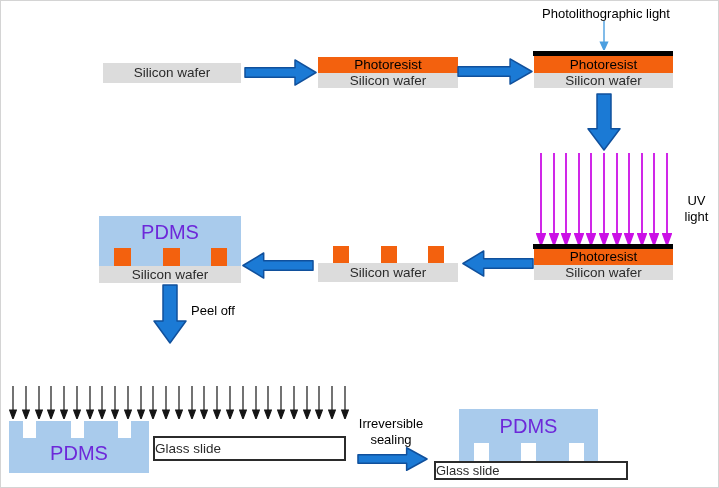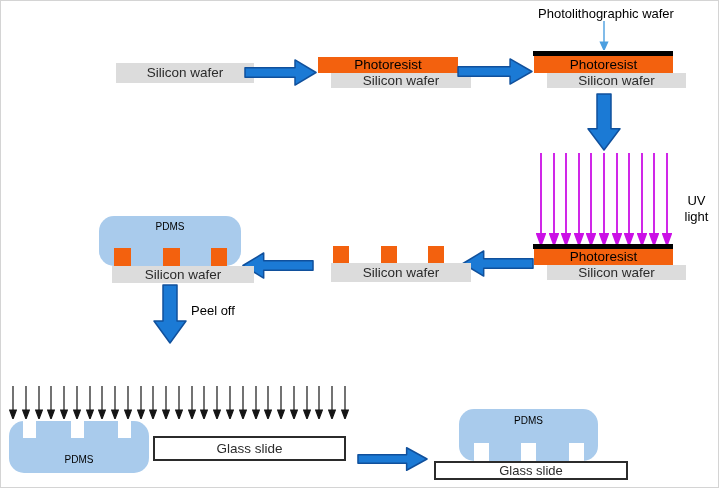--- a/index.html
+++ b/index.html
@@ -5,29 +5,29 @@
   * { box-sizing: border-box; margin: 0; padding: 0; }
   html,body { background: #ffffff; font-family: "Liberation Sans", sans-serif; }
   #figure {
     position: relative; width: 719px; height: 488px;
     background: #ffffff; border: 1px solid #d4d4d4; overflow: hidden;
     color: var(--text_black, #1a1a1a);
   }
   .bar { position: absolute; display: flex; align-items: center; justify-content: center;
          font-size: 13.5px; line-height: 1; }
   .orange { background: var(--photoresist_orange); color: #000; }
-  .gray   { background: var(--wafer_gray); color: #2b2b2b; margin-left: 13px; }
+  .gray   { background: var(--wafer_gray); color: #2b2b2b; }
   .black-bar { position: absolute; background: var(--mask_black); }
   .chip  { position: absolute; background: var(--photoresist_orange); }
   .notch { position: absolute; background: #ffffff; }
   .label { position: absolute; font-size: 13px; line-height: 1.2; color: #000; text-align: center; }
   .glass { position: absolute; background: #ffffff; border: 2px solid var(--glass_border);
-           display: flex; align-items: center; justify-content: center; font-size: 13.5px; color: #2b2b2b; }
-  .pdms-block { position: absolute; background: var(--pdms_blue); font-size: 10px; color: #000000;
-                display: flex; justify-content: center; border-radius: 15px; }
+           display: flex; align-items: center; font-size: 13.5px; color: #2b2b2b; }
+  .pdms-block { position: absolute; background: var(--pdms_blue); font-size: 20px; color: #6d28d9;
+                display: flex; justify-content: center; }
   svg.arrow { position: absolute; overflow: visible; display: block; }
   svg.block   { fill: var(--arrow_blue); stroke: var(--arrow_blue_border); stroke-width: 1.5px; }
   svg.uv      { fill: var(--uv_magenta); stroke: var(--uv_magenta); stroke-width: 1.8px; }
   svg.plasma  { fill: var(--plasma_black); stroke: var(--plasma_black); stroke-width: 1.2px; }
   svg.pointer { fill: var(--pointer_blue); stroke: var(--pointer_blue); stroke-width: 1.4px; }
   .flip { transform: scaleX(-1); }
   .rays { position: absolute; display: flex; justify-content: space-between; }
   .rays svg { width: 10px; height: 100%; overflow: visible; }
   .rays.small svg { width: 8px; }
 </style>
@@ -72,21 +72,21 @@
       <span>Photoresist</span>
     </div>
     <div class="bar gray" style="left:317px;top:72px;width:140px;height:15px">
       <span>Silicon wafer</span>
     </div>
   </div>
   <svg class="arrow block" style="left:456px;top:56px;width:77px;height:29px">
       <use href="#sym-arrow-right"></use>
     </svg>
 
-  <div class="label" style="left:525px;top:5px;width:160px">Photolithographic wafer</div>
+  <div class="label" style="left:525px;top:5px;width:160px">Photolithographic light</div>
   <svg class="arrow pointer" style="left:598px;top:20px;width:10px;height:29px">
       <use href="#sym-pointer-down"></use>
     </svg>
   <div>
     <div class="black-bar" style="left:532px;top:50px;width:140px;height:5px"></div>
     <div class="bar orange" style="left:533px;top:55px;width:139px;height:17px">
       <span>Photoresist</span>
     </div>
     <div class="bar gray" style="left:533px;top:72px;width:139px;height:15px">
       <span>Silicon wafer</span>
@@ -262,20 +262,21 @@
     <div class="notch" style="left:14px;top:0;width:13px;height:17px"></div>
     <div class="notch" style="left:62px;top:0;width:13px;height:17px"></div>
     <div class="notch" style="left:109px;top:0;width:13px;height:17px"></div>
     <span>PDMS</span>
   </div>
 
   <div class="glass" style="left:152px;top:435px;width:193px;height:25px">
     <span>Glass slide</span>
   </div>
 
+  <div class="label" style="left:353px;top:415px;width:74px">Irreversible sealing</div>
   <svg class="arrow block" style="left:356px;top:445px;width:72px;height:26px">
       <use href="#sym-arrow-right"></use>
     </svg>
 
   <div class="pdms-block" style="left:458px;top:408px;width:139px;height:52px;align-items:flex-start;padding-top:6px">
     <div class="notch" style="left:15px;bottom:0;width:15px;height:18px"></div>
     <div class="notch" style="left:62px;bottom:0;width:15px;height:18px"></div>
     <div class="notch" style="left:110px;bottom:0;width:15px;height:18px"></div>
     <span>PDMS</span>
   </div>

